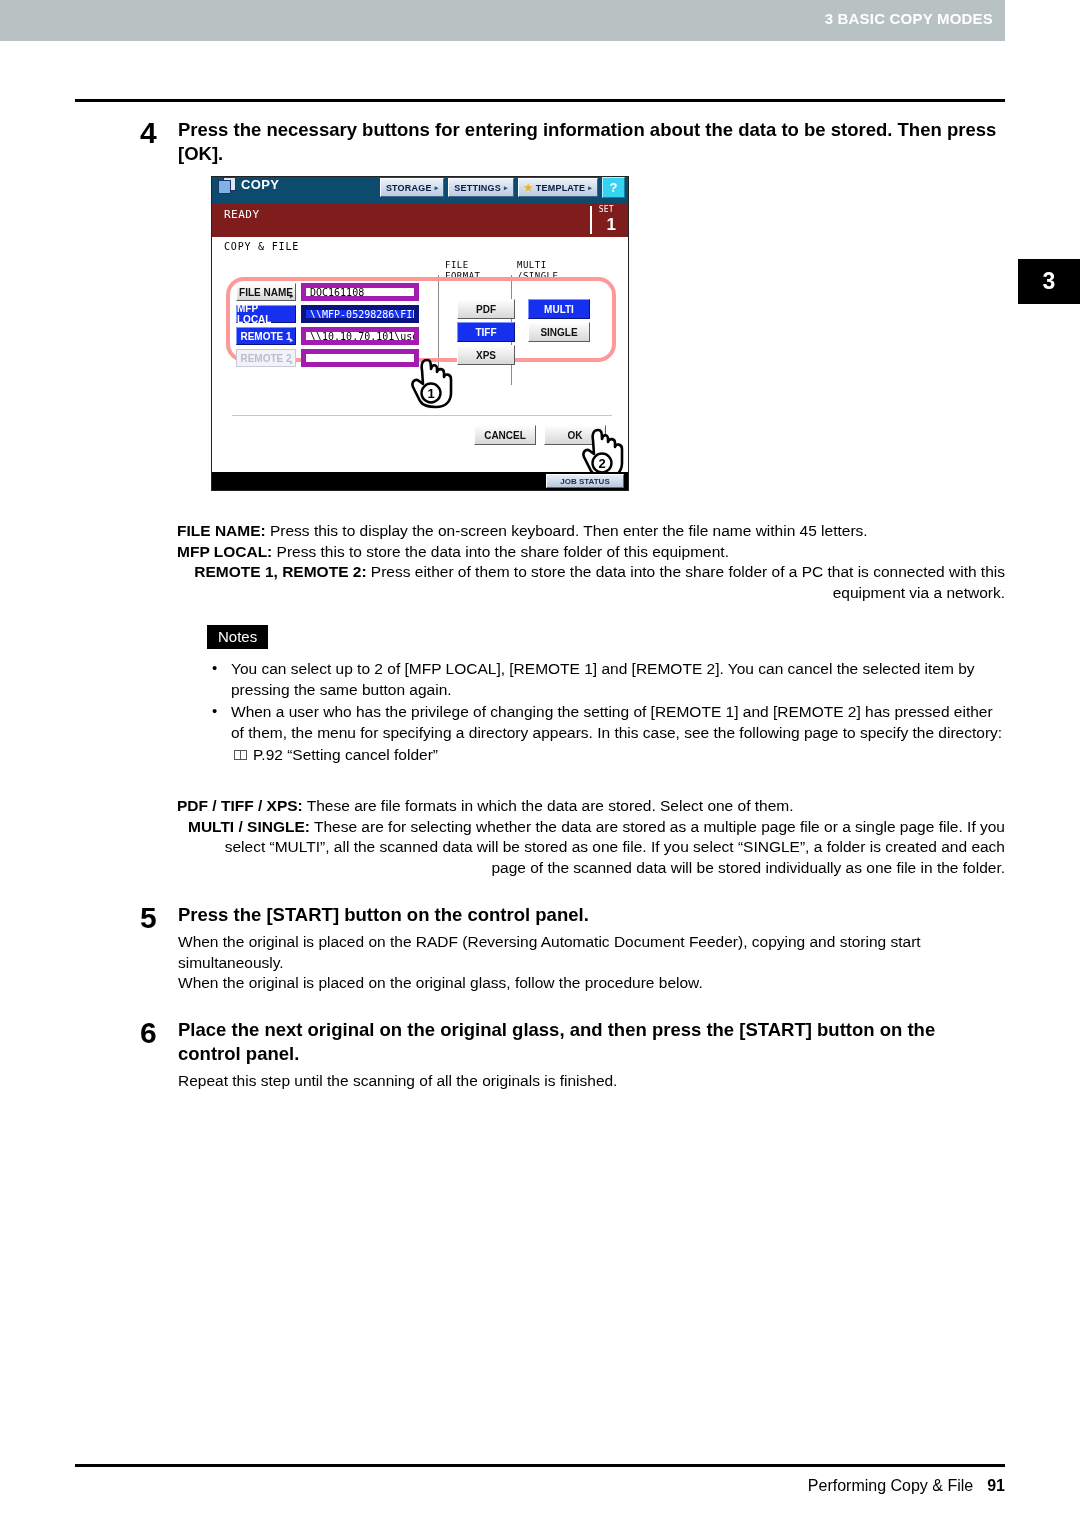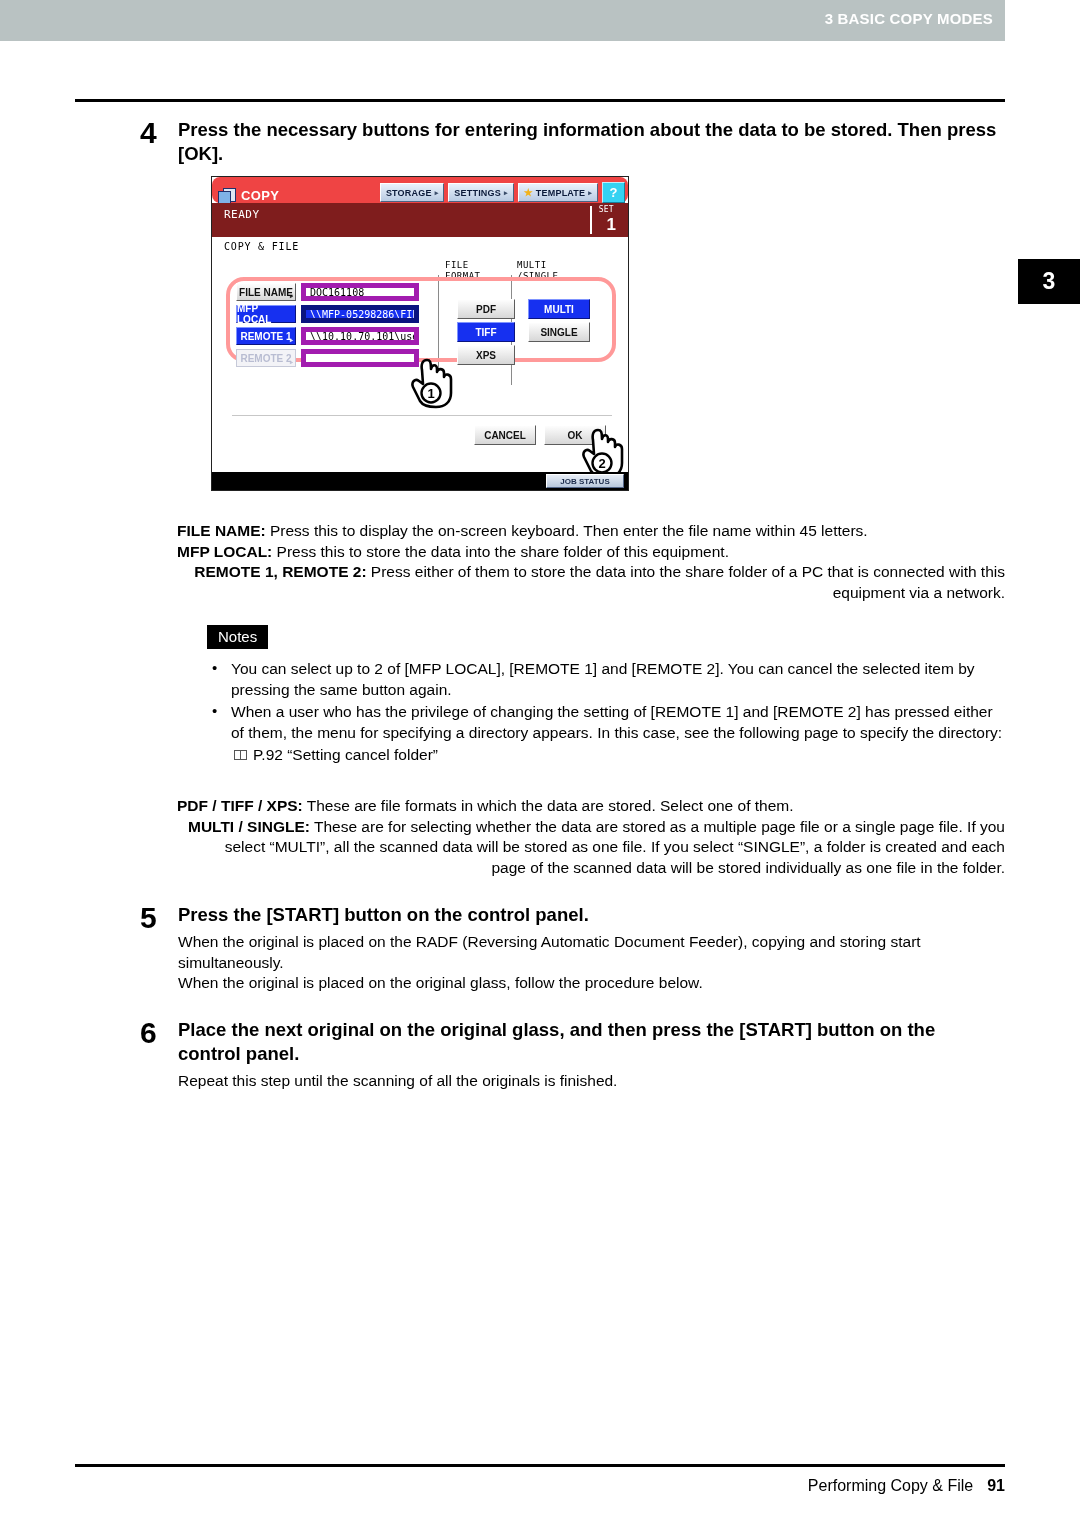--- a/index.html
+++ b/index.html
@@ -123,24 +123,23 @@
     width: 100%;
     height: 100%;
     overflow: hidden;
     font-family: "DejaVu Sans Mono", monospace;
   }
   .panel-titlebar {
     position: absolute;
     left: 0; top: 0;
     width: 100%;
     height: 26px;
-    background: #ef4444;
+    background: #0c4a6e;
     display: flex;
-    align-items: flex-end;
-    border-radius: 8px;
+    align-items: flex-start;
   }
   .copy-icon {
     width: 17px; height: 15px;
     margin-left: 6px; margin-right: 6px;
     position: relative;
     flex: 0 0 auto;
   }
   .copy-icon .sheet-back {
     position: absolute; left: 5px; top: 0;
     width: 11px; height: 12px;

